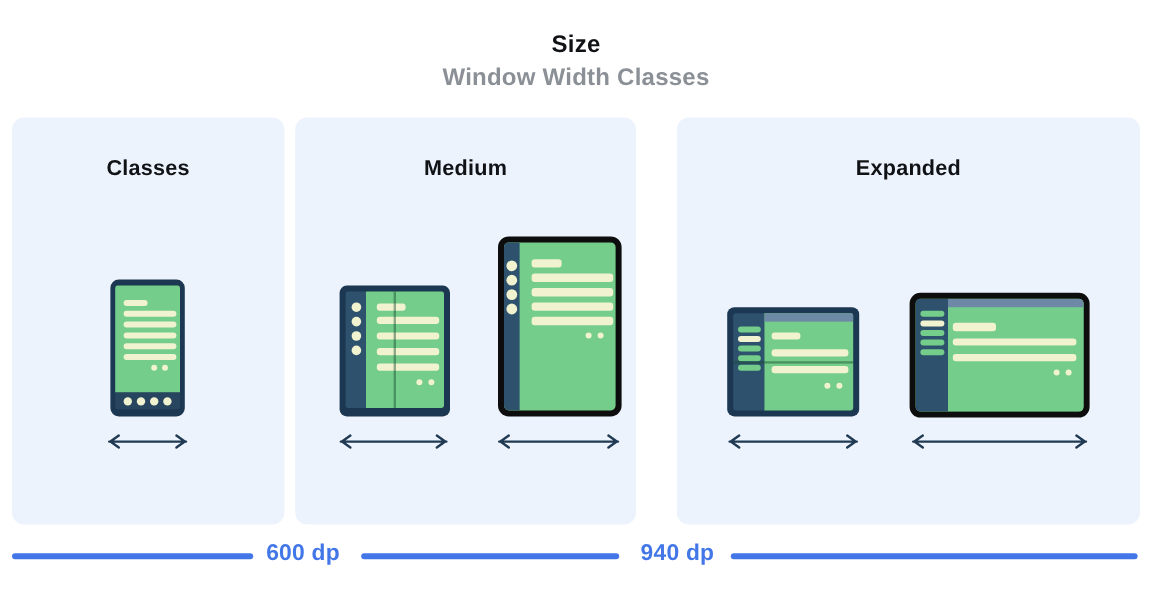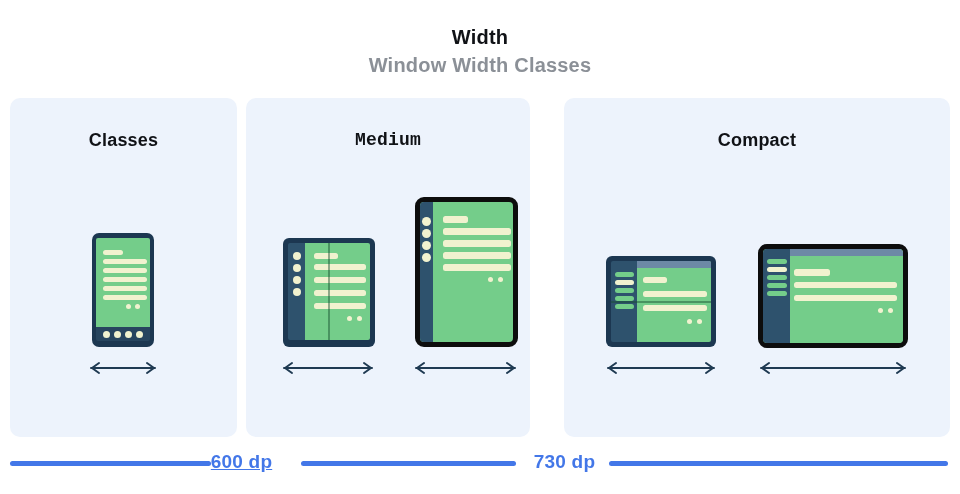--- a/index.html
+++ b/index.html
@@ -18,21 +18,21 @@
   }
   html,body{margin:0;padding:0;background:#fff;}
   .stage{position:relative;width:960px;height:494px;background:#fff;overflow:hidden;
          font-family:"Liberation Sans","DejaVu Sans",sans-serif;}
   .title{position:absolute;top:26px;left:0;width:100%;text-align:center;
          font-size:20px;font-weight:bold;color:var(--ink);letter-spacing:.2px;}
   .subtitle{position:absolute;top:54px;left:0;width:100%;text-align:center;
          font-size:20px;font-weight:bold;color:var(--gray);letter-spacing:.2px;}
   .panel{position:absolute;top:98px;height:339px;background:var(--panel);border-radius:10px;}
   .panel-compact{left:10px;width:227px;}
-  .panel-medium{left:246px;width:284px;font-family:Liberation Mono, monospace;}
+  .panel-medium{left:246px;width:284px;}
   .panel-expanded{left:564px;width:386px;}
   .panel h2{position:absolute;top:32px;left:0;width:100%;margin:0;text-align:center;
          font-size:18px;font-weight:bold;color:var(--ink);letter-spacing:.2px;}
   .dev{position:absolute;box-sizing:border-box;}
   .bar{border-radius:2.5px;background:var(--cream);}
   .c-green{background:var(--green);}
   .c-cream{background:var(--cream);}
   .dotrow{display:flex;justify-content:flex-end;}
   .dot{border-radius:50%;background:var(--cream);}
   .dot5{width:5px;height:5px;}
@@ -103,29 +103,29 @@
   
   .arrow{position:absolute;top:262px;}
   .arrow svg{display:block;}
   
   .rule{position:absolute;top:461px;height:5px;background:var(--blue);border-radius:2.5px;}
   .seg1{left:10px;width:201px;}
   .seg2{left:301px;width:215px;}
   .seg3{left:609px;width:339px;}
   .thr{position:absolute;top:451px;font-size:19px;font-weight:bold;color:var(--blue);
        text-align:center;letter-spacing:.2px;}
-  .thr600{left:194px;width:95px;text-decoration:underline;}
+  .thr600{left:205px;width:95px;}
   .thr840{left:517px;width:95px;}
 </style>
 </head>
 <body>
 
 <div class="stage">
 
-  <div class="title">Width</div>
+  <div class="title">Size</div>
   <div class="subtitle">Window Width Classes</div>
 
   <section class="panel panel-compact">
     <h2>Classes</h2>
 
     <div class="dev dev-phone">
       <div class="phone-screen">
         <div class="bar short"></div>
         <div class="bar long"></div>
         <div class="bar long"></div>
@@ -202,21 +202,21 @@
       </svg>
     </div>
     <div class="arrow" style="left:167px;">
       <svg width="105" height="16" viewBox="0 0 105 16">
         <path d="M3 8 H102 M11 3 L4 8 L11 13 M94 3 L101 8 L94 13" stroke="#1f3a52" stroke-width="2" fill="none" stroke-linecap="round" stroke-linejoin="round"></path>
       </svg>
     </div>
   </section>
 
   <section class="panel panel-expanded">
-    <h2>Compact</h2>
+    <h2>Expanded</h2>
 
     <div class="dev dev-fold-l">
       <div class="sidebar">
         <div class="bar c-green"></div>
         <div class="bar c-cream"></div>
         <div class="bar c-green"></div>
         <div class="bar c-green"></div>
         <div class="bar c-green"></div>
       </div>
       <div class="lmain">
@@ -264,16 +264,16 @@
     <div class="arrow" style="left:194px;">
       <svg width="150" height="16" viewBox="0 0 150 16">
         <path d="M3 8 H147 M11 3 L4 8 L11 13 M139 3 L146 8 L139 13" stroke="#1f3a52" stroke-width="2" fill="none" stroke-linecap="round" stroke-linejoin="round"></path>
       </svg>
     </div>
   </section>
 
   <div class="rule seg1"></div>
   <div class="thr thr600">600 dp</div>
   <div class="rule seg2"></div>
-  <div class="thr thr840">730 dp</div>
+  <div class="thr thr840">940 dp</div>
   <div class="rule seg3"></div>
 
 </div>
 
 </body></html>

